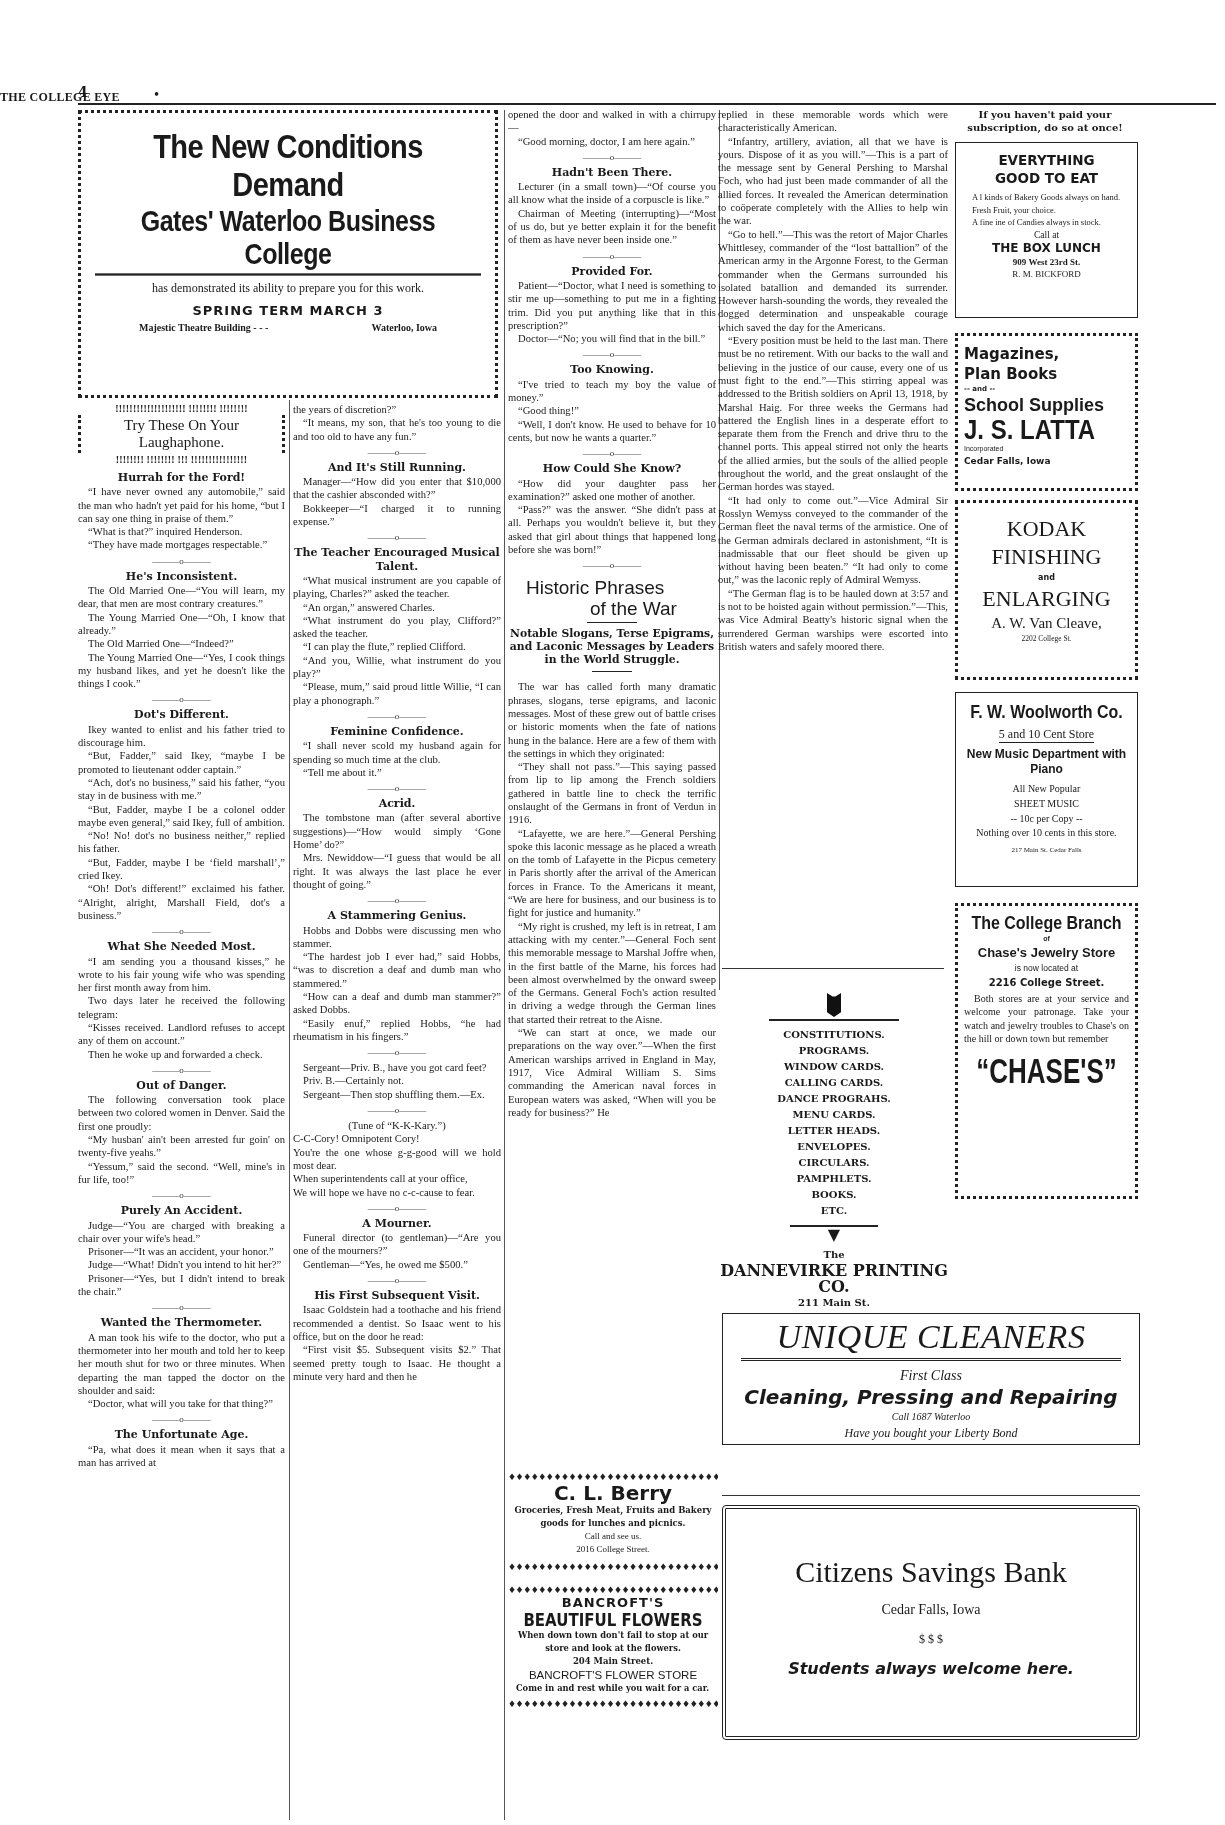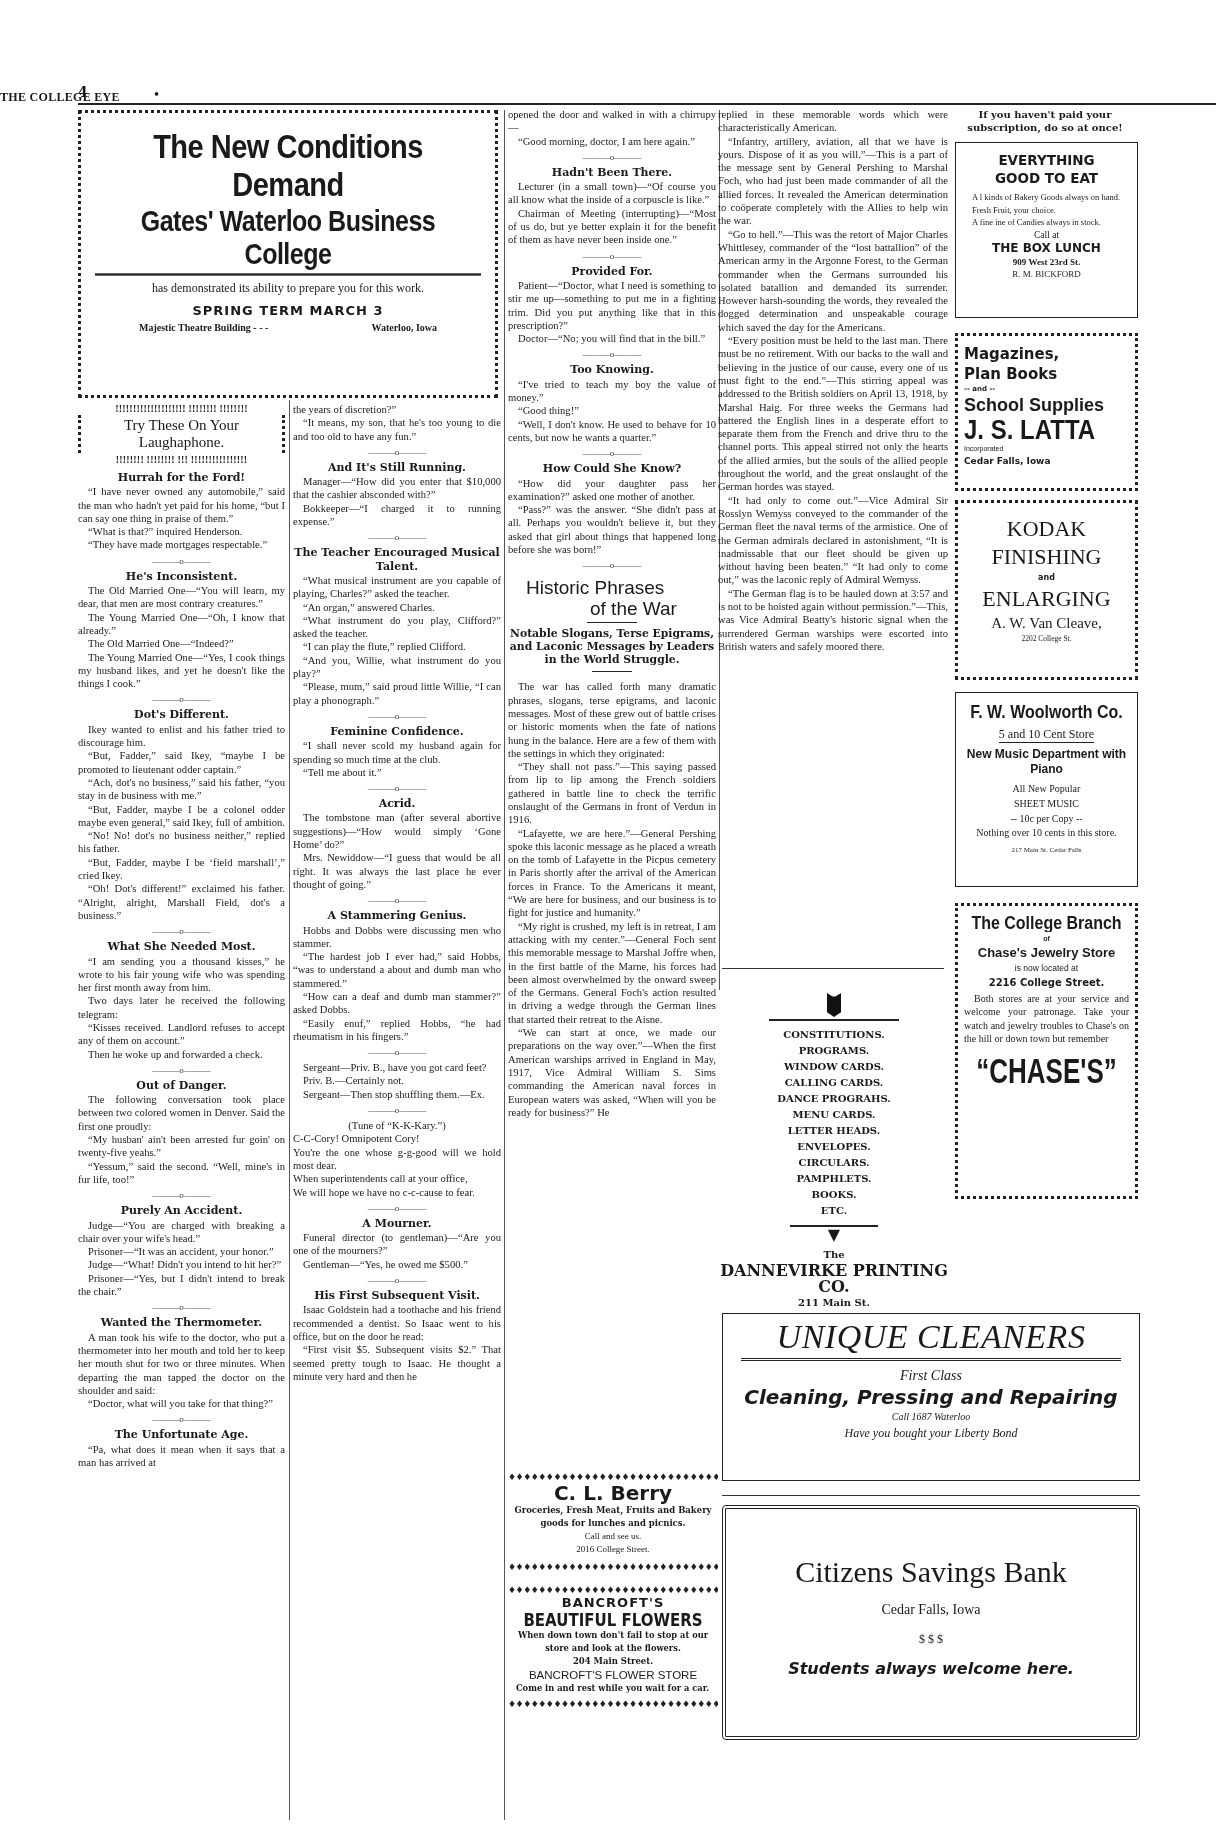--- a/index.html
+++ b/index.html
@@ -28,21 +28,21 @@
   .laugh .bang { font-size: 10px; font-weight: bold; letter-spacing: 0.2px; line-height: 11px; overflow: hidden; white-space: nowrap; }
   .laugh .t { font-size: 15px; line-height: 17px; padding: 2px 10px; border-left: 3px dotted #222; border-right: 3px dotted #222; margin: 1px 0; }
   .boxlunch { left: 955px; top: 142px; width: 183px; height: 176px; padding: 8px 8px; font-family: "Liberation Serif", serif; }
   .boxlunch .big { font-family: "DejaVu Sans", sans-serif; font-weight: bold; font-size: 13.5px; line-height: 18px; text-align: center; }
   .boxlunch .sm { font-size: 8.5px; line-height: 12.5px; }
   .latta { left: 955px; top: 333px; width: 183px; height: 158px; padding: 8px 6px; }
   .kodak { left: 955px; top: 500px; width: 183px; height: 180px; padding: 12px 6px; text-align: center; font-family: "Liberation Serif", serif; }
   .woolworth { left: 955px; top: 692px; width: 183px; height: 195px; padding: 8px 6px; text-align: center; }
   .chase { left: 955px; top: 903px; width: 183px; height: 296px; padding: 6px 6px; text-align: center; }
   .print { left: 718px; top: 987px; width: 232px; height: 330px; text-align: center; font-family: "DejaVu Serif", serif; font-weight: bold; }
-  .unique { left: 722px; top: 1313px; width: 418px; height: 168px; text-align: center; padding: 4px 10px; font-family: "Liberation Serif", serif; font-style: italic; }
+  .unique { left: 722px; top: 1313px; width: 418px; height: 132px; text-align: center; padding: 4px 10px; font-family: "Liberation Serif", serif; font-style: italic; }
   .bank { left: 722px; top: 1505px; width: 418px; height: 235px; border: 4px double #222; border-radius: 4px; text-align: center; font-family: "Liberation Serif", serif; }
   .berry { left: 508px; top: 1472px; width: 210px; height: 100px; text-align: center; }
   .bancroft { left: 508px; top: 1585px; width: 210px; height: 150px; text-align: center; }
   .drow { font-size: 9px; letter-spacing: -0.5px; line-height: 10px; overflow: hidden; white-space: nowrap; color: #222; }
   .vrule { position: absolute; width: 1px; background: #555; }
 </style>
 </head>
 <body>
 
 <div class="abs folio">4</div>
@@ -137,21 +137,21 @@
   <h4>Feminine Confidence.</h4>
   <p>“I shall never scold my husband again for spending so much time at the club.</p>
   <p>“Tell me about it.”</p>
   <div class="sep">———o———</div>
   <h4>Acrid.</h4>
   <p>The tombstone man (after several abortive suggestions)—“How would simply ‘Gone Home’ do?”</p>
   <p>Mrs. Newiddow—“I guess that would be all right. It was always the last place he ever thought of going.”</p>
   <div class="sep">———o———</div>
   <h4>A Stammering Genius.</h4>
   <p>Hobbs and Dobbs were discussing men who stammer.</p>
-  <p>“The hardest job I ever had,” said Hobbs, “was to understand a about and dumb man who stammered.”</p>
+  <p>“The hardest job I ever had,” said Hobbs, “was to discretion a deaf and dumb man who stammered.”</p>
   <p>“How can a deaf and dumb man stammer?” asked Dobbs.</p>
   <p>“Easily enuf,” replied Hobbs, “he had rheumatism in his fingers.”</p>
   <div class="sep">———o———</div>
   <p>Sergeant—Priv. B., have you got card feet?</p>
   <p>Priv. B.—Certainly not.</p>
   <p>Sergeant—Then stop shuffling them.—Ex.</p>
   <div class="sep">———o———</div>
   <div class="ctr">(Tune of “K-K-Kary.”)</div>
   <div>C-C-Cory! Omnipotent Cory!</div>
   <div>You're the one whose g-g-good will we hold most dear.</div>

